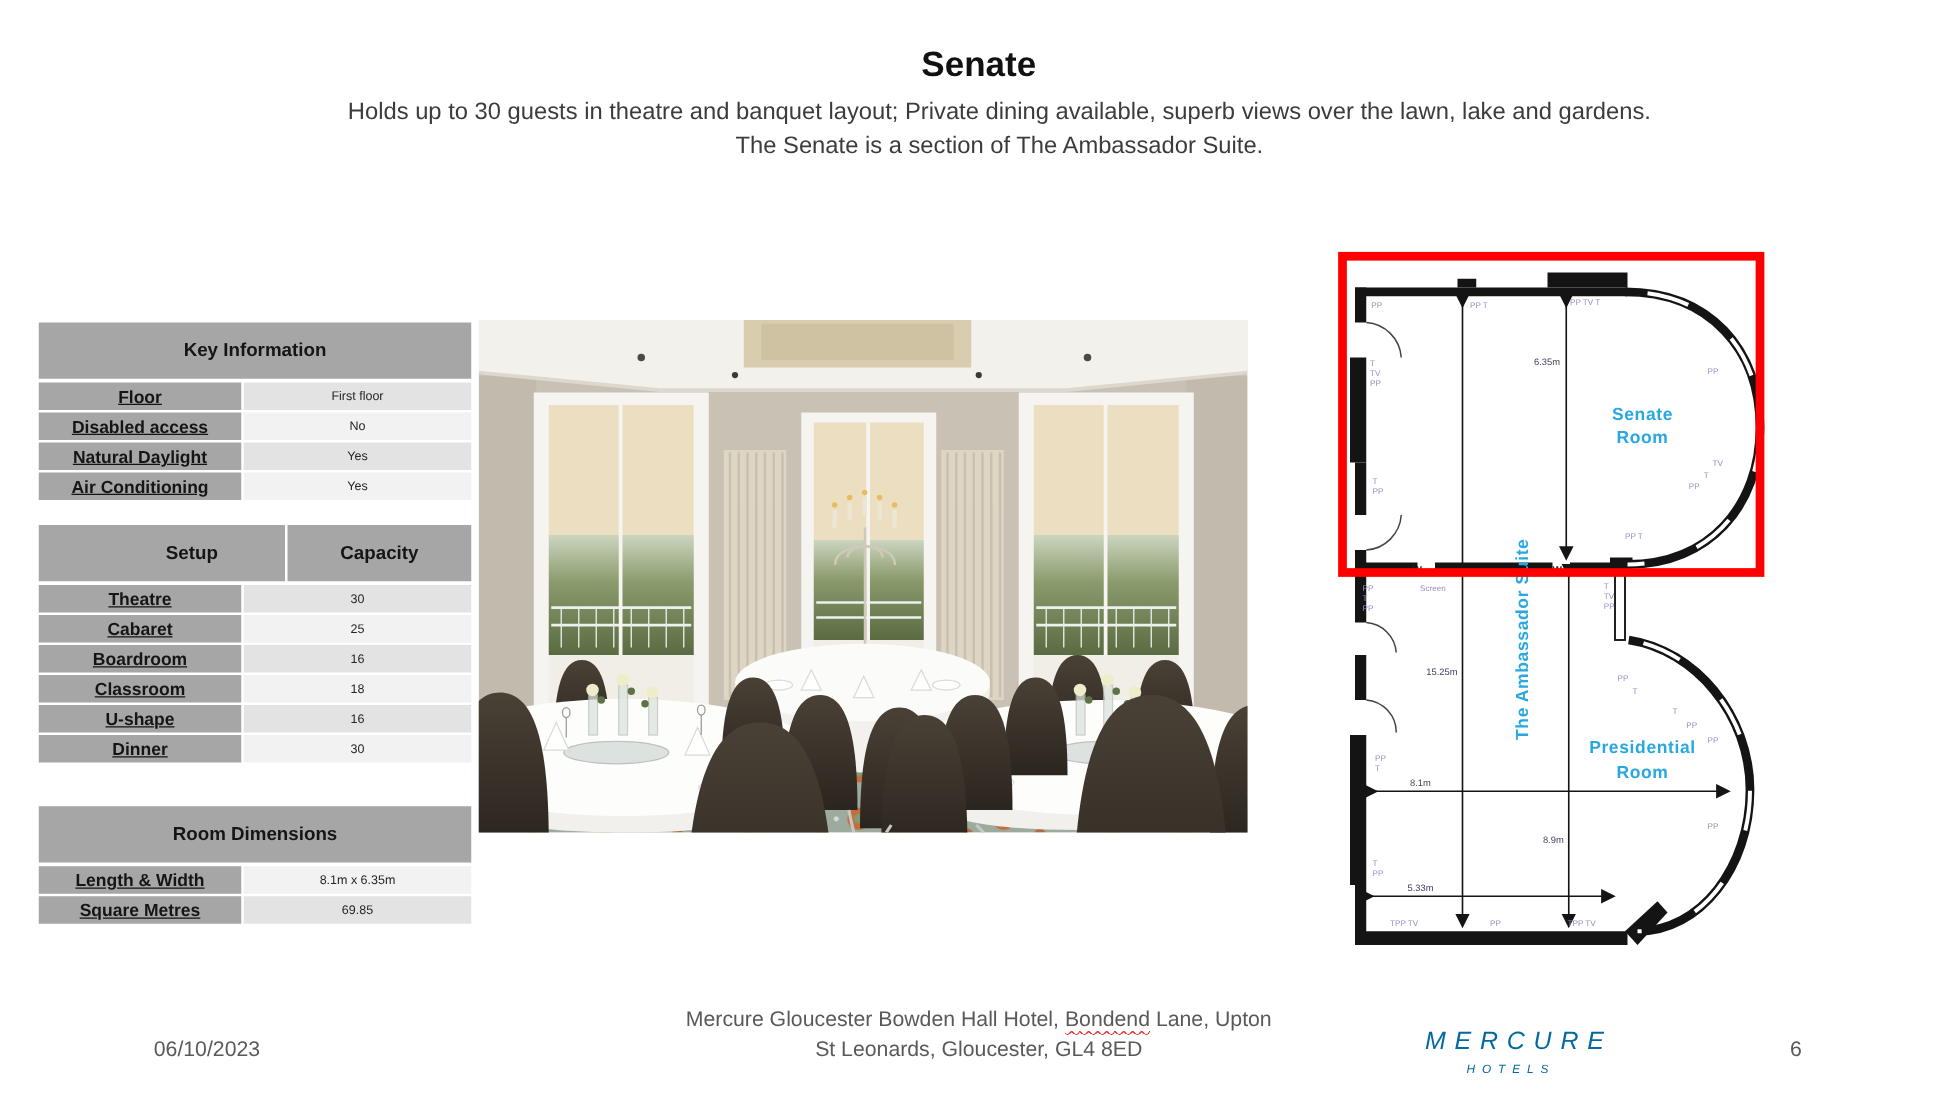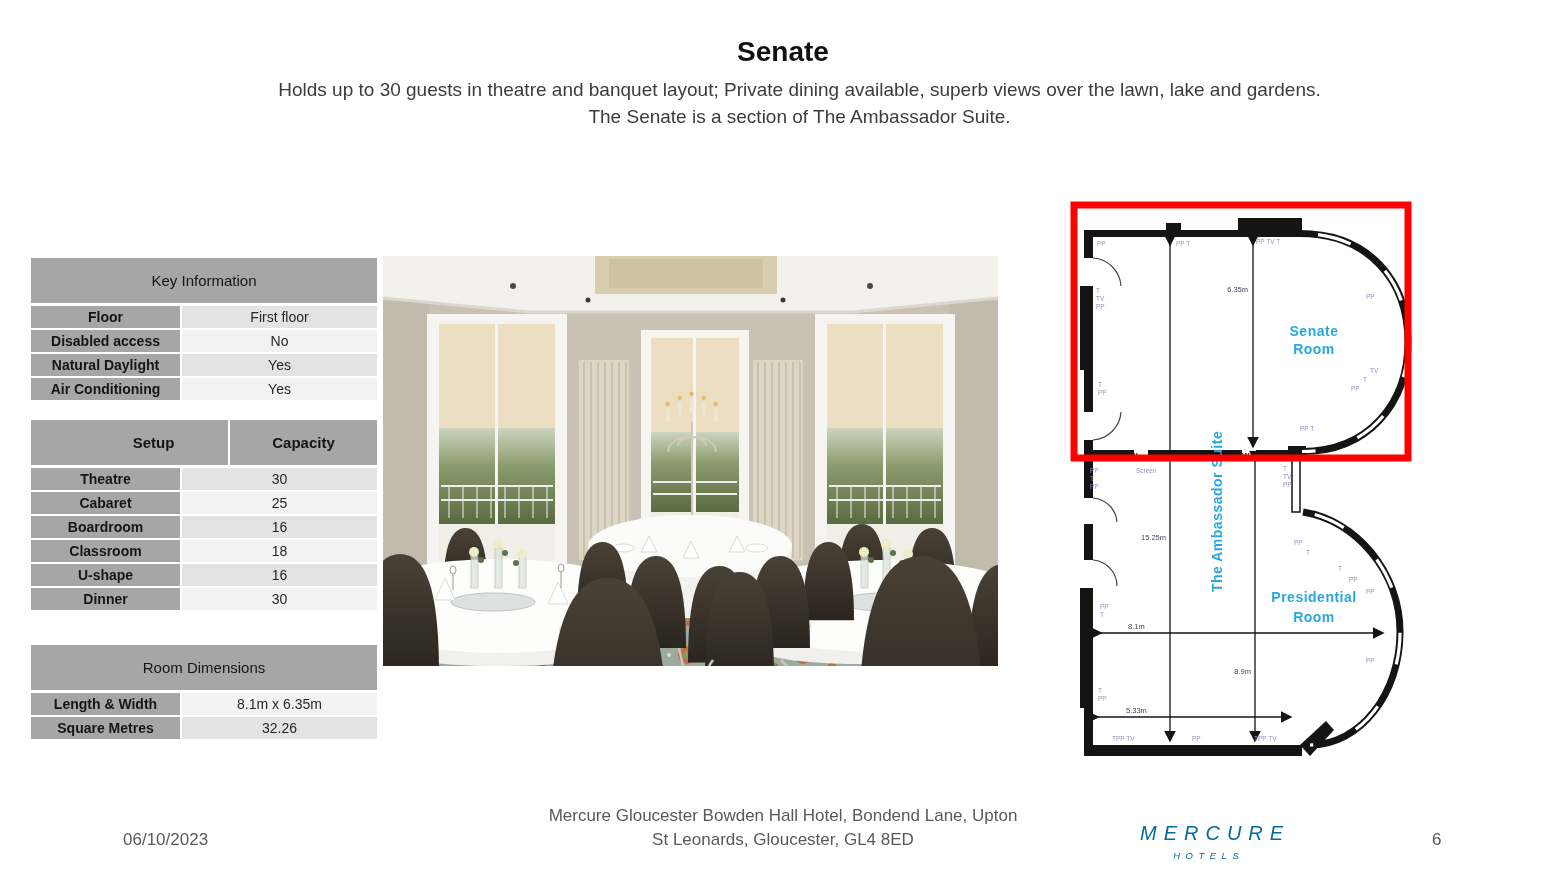--- a/index.html
+++ b/index.html
@@ -8,48 +8,48 @@
 
   
   .slide-title{position:absolute;top:36px;left:0;right:0;text-align:center;
                font-size:28px;font-weight:bold;color:#111;}
   .slide-subtitle{position:absolute;top:76px;left:0;right:0;text-align:center;
                   font-size:19px;color:#3c3c3c;line-height:27px;padding-left:33px;}
 
   
   .info-table{position:absolute;left:31px;width:346px;}
   .tbl-header{height:45px;background:#a6a6a6;display:flex;align-items:center;justify-content:center;
-              font-weight:normal;font-size:15px;color:#151515;margin-bottom:3px;}
+              font-weight:bold;font-size:15px;color:#151515;margin-bottom:3px;}
   .tbl-header2{display:flex;height:45px;margin-bottom:3px;}
   .tbl-header2 .h1{width:149px;margin-right:2px;background:#a6a6a6;display:flex;align-items:center;
                    justify-content:center;font-weight:bold;font-size:15px;color:#151515;padding-left:48px;}
   .tbl-header2 .h2{flex:1;background:#a6a6a6;display:flex;align-items:center;justify-content:center;
                    font-weight:bold;font-size:15px;color:#151515;}
   .tbl-row{display:flex;height:22px;margin-bottom:2px;}
-  .tbl-row .lbl{width:149px;margin-right:2px;background:#a6a6a6;display:flex;align-items:center;
-                justify-content:center;font-weight:bold;font-size:14px;color:#151515;}
-  .tbl-row .val{flex:1;display:flex;align-items:center;justify-content:center;font-size:14px;color:#262626;}
+  .tbl-row .lbl{width:162px;margin-right:2px;background:#a6a6a6;display:flex;align-items:center;
+                justify-content:center;font-weight:bold;font-size:14px;color:#151515;text-decoration:underline;}
+  .tbl-row .val{flex:1;display:flex;align-items:center;justify-content:center;font-size:10px;color:#262626;}
   .tbl-row.r0 .val{background:#e4e3e3;}
   .tbl-row.r1 .val{background:#f3f2f2;}
 
   
   .photo{position:absolute;left:383px;top:256px;width:615px;height:410px;}
 
   
   .floorplan{position:absolute;left:1070px;top:200px;width:342px;height:572px;}
   .plan-mark{font-size:6.5px;fill:#9d8cbe;font-family:"Liberation Sans",sans-serif;}
   .plan-dim{font-size:7.5px;fill:#46405e;font-family:"Liberation Sans",sans-serif;}
   .plan-w{font-size:8px;font-weight:bold;fill:#222;font-family:"Liberation Sans",sans-serif;}
   .plan-room{font-size:14px;font-weight:bold;fill:#29a8df;font-family:"Liberation Sans",sans-serif;letter-spacing:.5px;}
 
   
   .footer-date{position:absolute;left:123px;top:830px;font-size:17px;color:#595959;}
   .footer-address{position:absolute;left:420px;top:804px;width:726px;text-align:center;
                   font-size:17px;color:#595959;line-height:24px;}
-  .misspelled{text-decoration-style:wavy;text-decoration-color:#e03131;
+  .misspelled{text-decoration:underline;text-decoration-style:wavy;text-decoration-color:#e03131;
               text-decoration-thickness:1px;text-underline-offset:3px;text-align:right;}
   .brand{position:absolute;left:1133px;top:822px;width:146px;text-align:center;color:#0369a1;font-style:italic;}
   .brand .brand-name{font-size:20px;letter-spacing:7px;margin-left:7px;}
   .brand .brand-sub{font-size:9.5px;letter-spacing:5.5px;margin-top:5px;margin-left:5.5px;}
   .page-number{position:absolute;left:1432px;top:830px;font-size:17px;color:#595959;}
 </style>
 </head>
 <body>
 
 <div class="slide">
@@ -112,21 +112,21 @@
   </div>
 
   <div class="info-table" style="top:645px">
     <div class="tbl-header">Room Dimensions</div>
     <div class="tbl-row r1">
       <div class="lbl">Length &amp; Width</div>
       <div class="val">8.1m x 6.35m</div>
     </div>
     <div class="tbl-row r0">
       <div class="lbl">Square Metres</div>
-      <div class="val">32.26</div>
+      <div class="val">69.85</div>
     </div>
   </div>
 
   <svg class="photo" viewBox="0 0 615 410">
     <defs>
       <linearGradient id="glassG" x1="0" y1="0" x2="0" y2="1">
         <stop offset="0" stop-color="#ccd5bf"></stop>
           <stop offset=".4" stop-color="#8a9a6c"></stop>
           <stop offset="1" stop-color="#5a6b42"></stop>
       </linearGradient>

